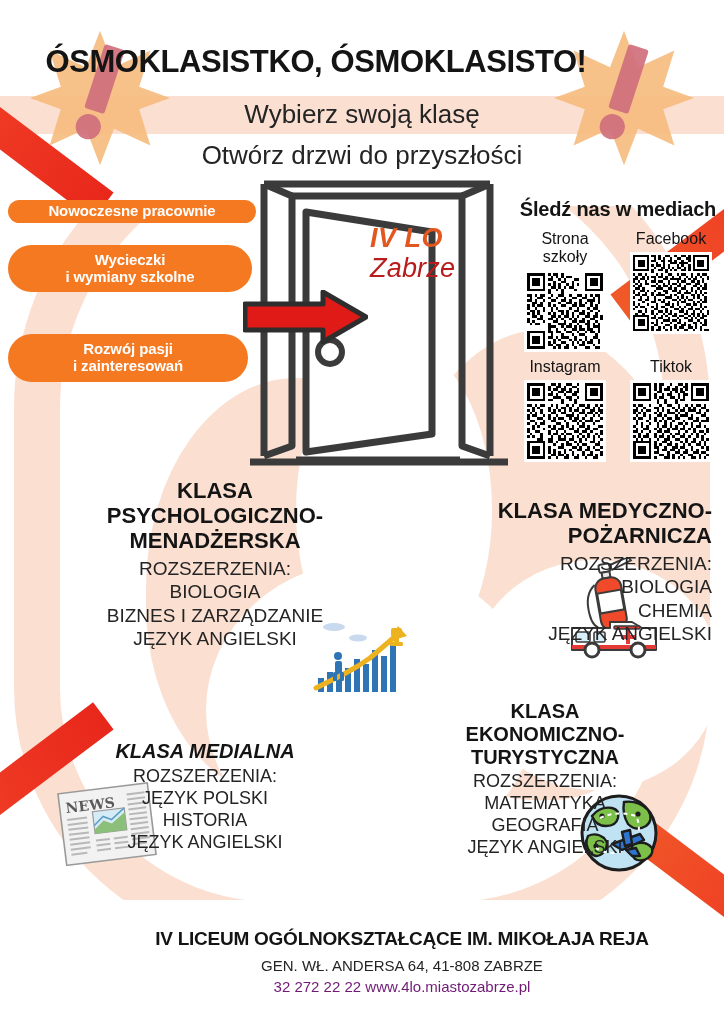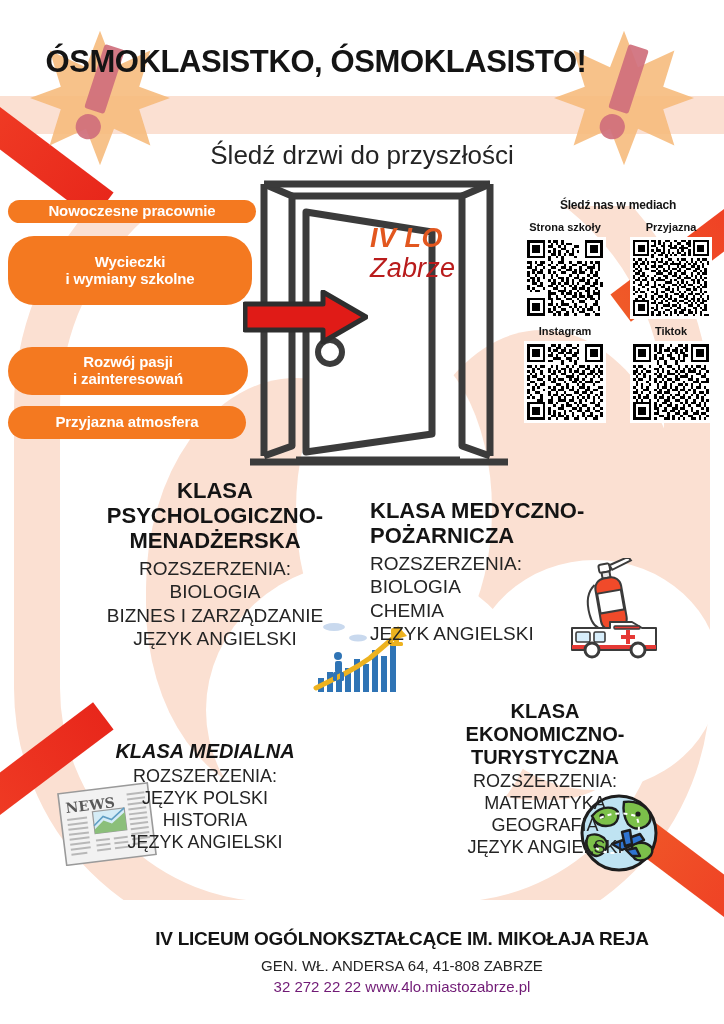--- a/index.html
+++ b/index.html
@@ -53,53 +53,53 @@
   .sub1 { position:absolute; top:99px; left:0; width:724px; text-align:center;
     font-size:26px; color:#242424; z-index:6; }
   .sub2 { position:absolute; top:140px; left:0; width:724px; text-align:center;
     font-size:26px; color:#242424; z-index:6; }
 
   
   .pills { position:absolute; left:8px; top:200px; width:252px; z-index:7; }
   .pill { background:#f47920; color:#ffffff; font-weight:bold; text-align:center;
     border-radius:26px; line-height:1.12; letter-spacing:-0.1px; }
   .pill.p1 { font-size:15px; padding:3px 10px; width:248px; }
-  .pill.p2 { font-size:15px; padding:18px 10px; width:244px; margin-top:13px; }
+  .pill.p2 { font-size:15px; padding:7px 10px; width:244px; margin-top:22px; }
   .pill.p3 { font-size:15px; padding:7px 10px; width:240px; margin-top:42px; }
   .pill.p4 { font-size:15px; padding:8px 10px; width:238px; margin-top:11px; }
 
   
   .door { position:absolute; left:246px; top:170px; width:275px; height:300px; z-index:5; }
   .door svg { width:100%; height:100%; }
   .door-logo { position:absolute; left:370px; top:225px; width:120px; z-index:6;
     text-align:left; line-height:1;font-style:italic; }
   .door-logo .l1 { font-size:27px; font-weight:bold; color:#e2571f; letter-spacing:0.5px; }
   .door-logo .l2 { font-size:27px; color:#b91c1c; margin-top:3px; letter-spacing:0.2px; }
   .arrow { position:absolute; left:243px; top:290px; width:125px; height:54px; z-index:7; }
 
   
   .social { position:absolute; left:518px; top:198px; width:200px; z-index:7; }
-  .social-title { font-size:12px; font-weight:bold; text-align:center; color:#141414;
+  .social-title { font-size:20px; font-weight:bold; text-align:center; color:#141414;
      letter-spacing:-0.2px; margin-bottom:9px; }
   .qr-grid { display:grid; grid-template-columns:1fr 1fr; gap:6px 12px; }
   .qr-cell { text-align:center; }
-  .qr-label { font-size:11px; font-weight:bold; color:#141414; margin-bottom:4px;text-align:center; }
+  .qr-label { font-size:16px; font-weight:normal; color:#141414; margin-bottom:4px;text-align:center; }
   .qr-box { width:82px; height:82px; margin:0 auto; background:#ffffff; padding:3px; }
   .qr-box svg { display:block; width:100%; height:100%; }
 
   
   .cls { position:absolute; z-index:6; }
   .cls .ttl { font-weight:bold; color:#141414; line-height:1.14; }
   .cls .bdy { color:#242424; line-height:1.22; }
 
   .cls-psych { left:60px; top:478px; width:310px; text-align:center; }
   .cls-psych .ttl { font-size:22px; }
   .cls-psych .bdy { font-size:19px; margin-top:4px; }
 
-  .cls-med { left:370px; top:498px; width:300px; text-align:left; }
+  .cls-med { left:412px; top:498px; width:300px; text-align:right; }
   .cls-med .ttl { font-size:22px; }
   .cls-med .bdy { font-size:19px; margin-top:4px; }
 
   .cls-media { left:55px; top:740px; width:300px; text-align:center; }
   .cls-media .ttl { font-size:20px;font-style:italic; }
   .cls-media .bdy { font-size:18px; margin-top:3px; }
 
   .cls-econ { left:400px; top:700px; width:290px; text-align:center; }
   .cls-econ .ttl { font-size:20px; }
   .cls-econ .bdy { font-size:18px; margin-top:3px; }
@@ -153,27 +153,27 @@
         <polygon points="50,2 60,28 86,16 78,42 100,50 78,58 86,84 60,72 50,98 40,72 14,84 22,58 0,50 22,42 14,16 40,28" fill="#f6b97a" opacity="0.88"></polygon>
         <g transform="rotate(18 50 48)">
           <rect x="42" y="12" width="15" height="48" rx="2" fill="#cf6f7c" opacity="0.92"></rect>
           <circle cx="49" cy="72" r="9" fill="#cf6f7c" opacity="0.92"></circle>
         </g>
       </svg>
     </div>
   </div>
 
   <div class="headline">ÓSMOKLASISTKO, ÓSMOKLASISTO!</div>
-  <div class="sub2">Śledź drzwi do przyszłości</div>
+  <div class="sub1">Wybierz swoją klasę</div>
+  <div class="sub2">Otwórz drzwi do przyszłości</div>
 
   <div class="pills">
     <div class="pill p1">Nowoczesne pracownie</div>
     <div class="pill p2">Wycieczki<br>i wymiany szkolne</div>
     <div class="pill p3">Rozwój pasji<br>i zainteresowań</div>
-    <div class="pill p4">Przyjazna atmosfera</div>
   </div>
 
   <div class="door">
     <svg viewBox="0 0 275 300">
       <g fill="none" stroke="#3b3b3b" stroke-width="7" stroke-linejoin="round">
         <path d="M18 14 L18 286"></path>
         <path d="M18 14 L46 26 L46 276 L18 286"></path>
         <path d="M18 14 L244 14"></path>
         <path d="M244 14 L216 26 L216 276 L244 286"></path>
         <path d="M244 14 L244 286"></path>
@@ -395,21 +395,21 @@
                 <rect x="14" y="28" width="2" height="1"></rect>
               <rect x="18" y="28" width="1" height="1"></rect>
                 <rect x="22" y="28" width="2" height="1"></rect>
                 <rect x="26" y="28" width="2" height="1"></rect>
             </g>
           </svg>
         </div>
       </div>
 
       <div class="qr-cell">
-        <div class="qr-label">Przyjazna</div>
+        <div class="qr-label">Facebook</div>
         <div class="qr-box">
           <svg viewBox="0 0 33 33" shape-rendering="crispEdges">
             <rect width="33" height="33" fill="#fff"></rect>
             <g fill="#000">
               <path d="M0 0h7v7h-7z"></path>
                 <path d="M1 1h5v5h-5z" fill="#fff"></path>
                 <path d="M2 2h3v3h-3z"></path>
               <path d="M26 0h7v7h-7z"></path>
                 <path d="M27 1h5v5h-5z" fill="#fff"></path>
                 <path d="M28 2h3v3h-3z"></path>

